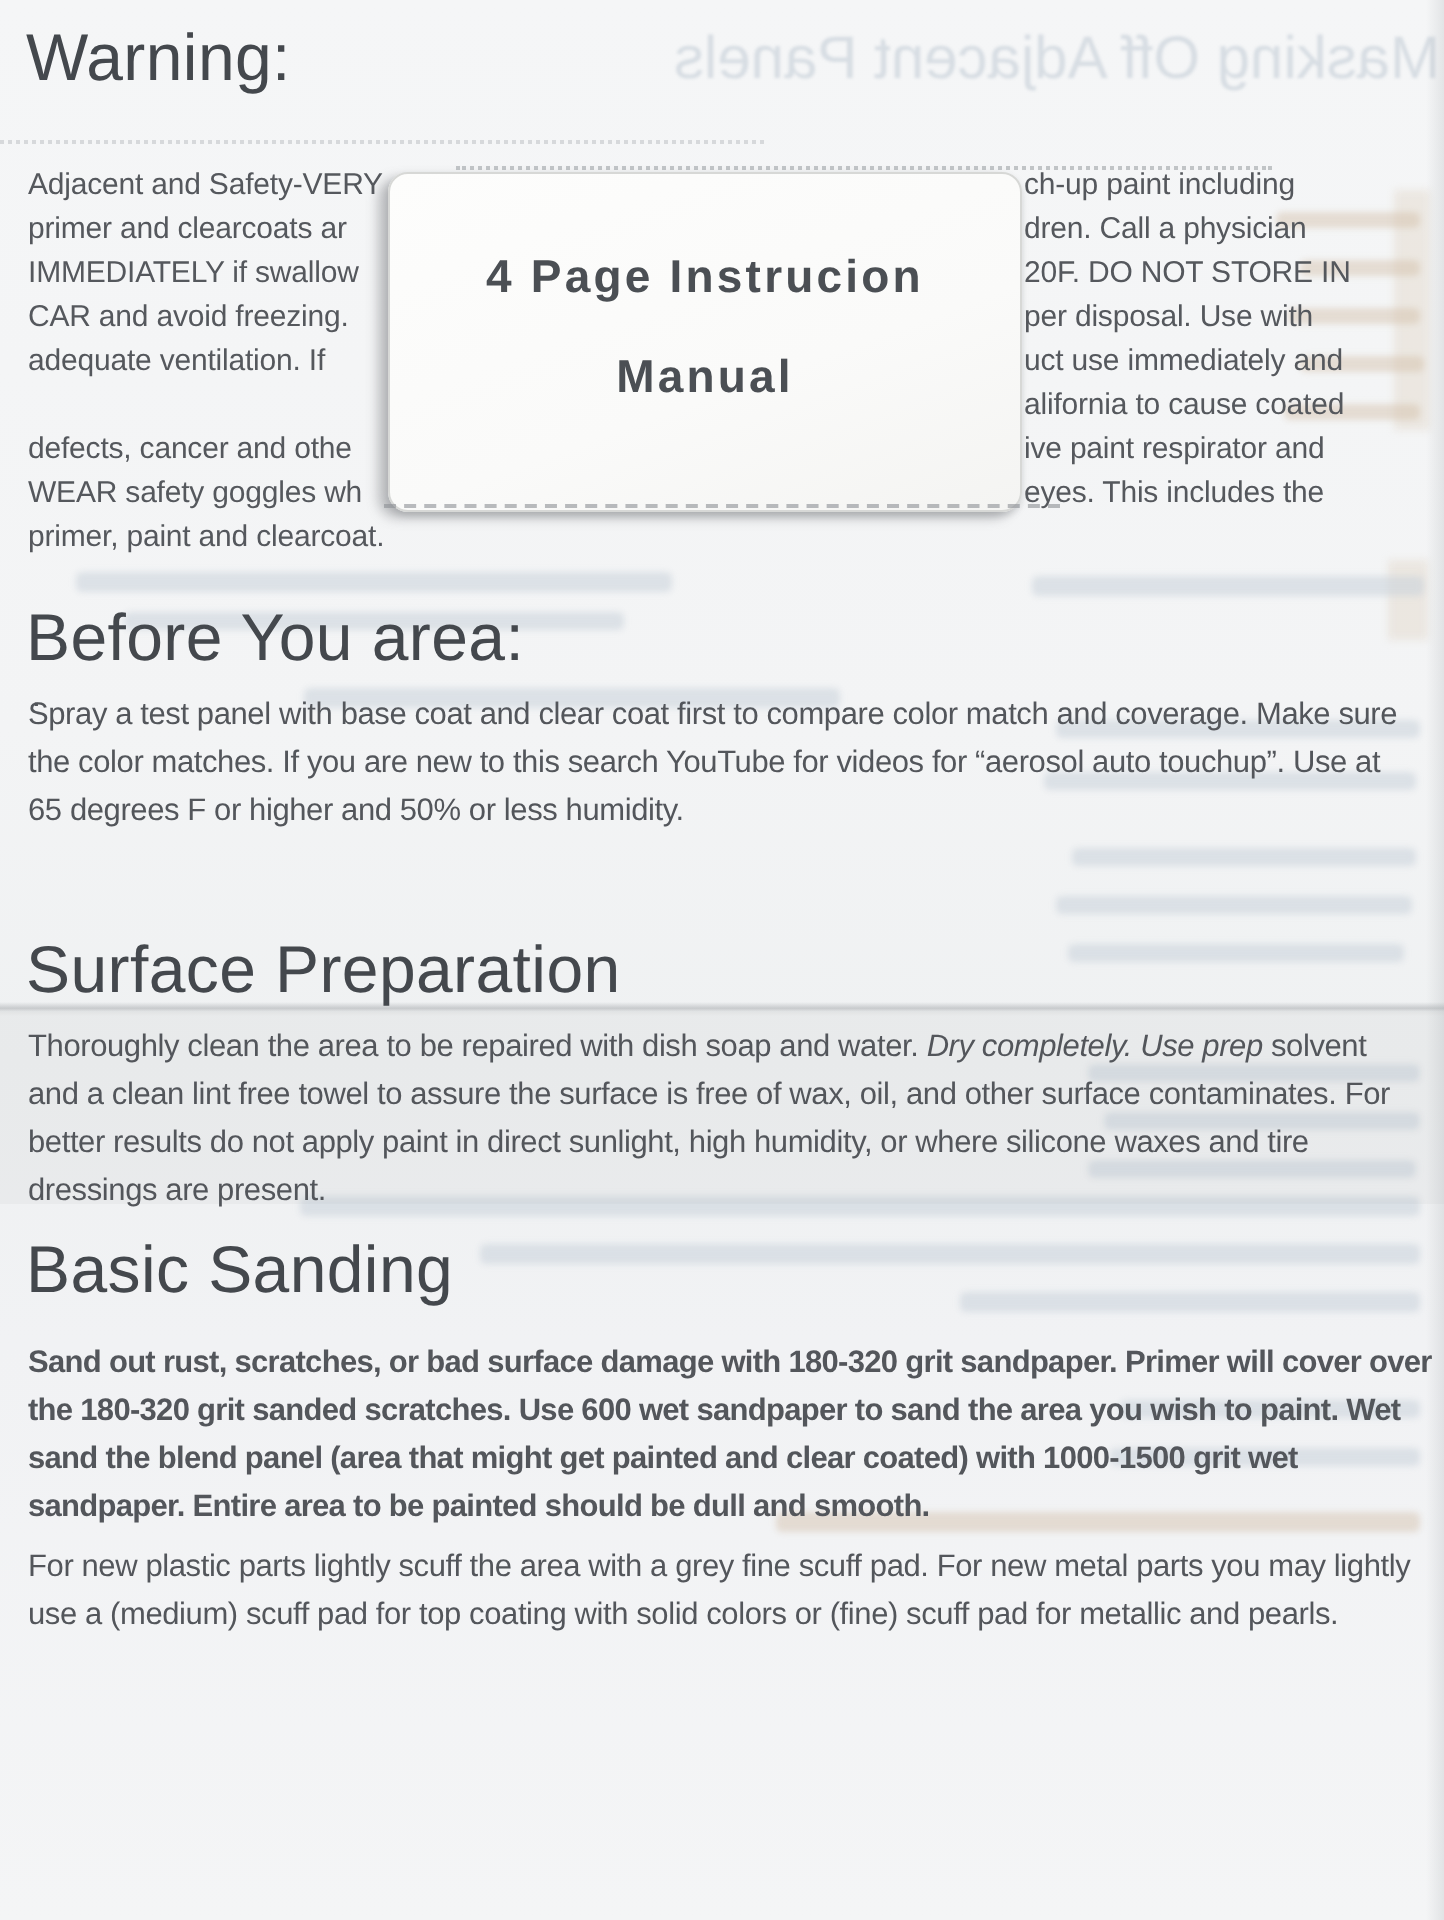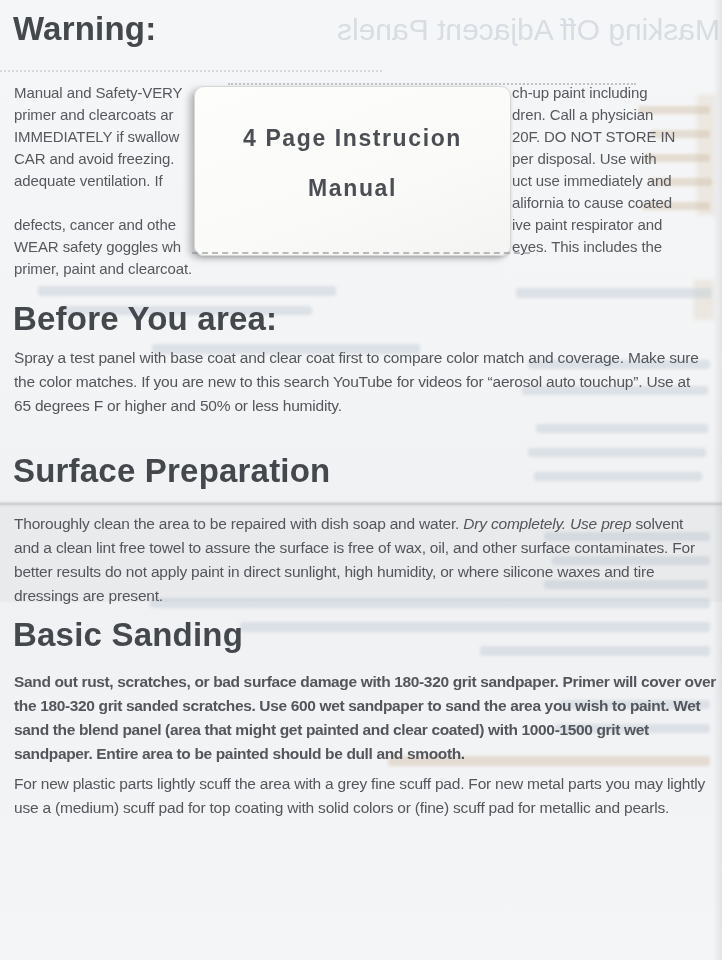--- a/index.html
+++ b/index.html
@@ -2,21 +2,21 @@
 <html><head>
 <meta charset="utf-8">
 <style>
   html,body{margin:0;padding:0;background:#888;}
   .page{
     position:relative;width:722px;height:960px;overflow:hidden;
     background:linear-gradient(180deg,#f5f6f7 0%,#f3f4f5 38%,#eff1f2 55%,#f1f2f4 70%,#f4f5f6 100%);
     font-family:"Liberation Sans",sans-serif;color:#54575c;
   }
   
-  .h1{position:absolute;left:13px;font-size:33px;font-weight:700;color:#44484d;letter-spacing:.2px;white-space:nowrap;}
+  .h1{position:absolute;left:13px;font-size:33px;font-weight:400;color:#44484d;letter-spacing:.2px;white-space:nowrap;}
   .body-par{position:absolute;left:14px;font-size:15.5px;line-height:24px;letter-spacing:-0.2px;color:#53565b;}
   .tight{letter-spacing:-0.35px;font-weight:bold;}
   .ital{font-style:italic;}
   
   .warning-lines{position:absolute;left:14px;top:84px;width:704px;font-size:15px;letter-spacing:-0.1px;color:#55585d;}
   .wline{position:relative;height:22px;white-space:nowrap;}
   .wl{position:absolute;left:0;top:0;}
   .wr{position:absolute;left:498px;top:0;}
   
   .sticker{
@@ -82,21 +82,21 @@
 
   <div class="crease-top"></div>
   <div class="crease-mid"></div>
   <div class="fold-shadow"></div>
   <div class="edge-right"></div>
 
   <div class="h1" style="top:10px;">Warning:</div>
 
   <div class="warning-lines">
     <div class="wline">
-      <span class="wl">Manual and Safety-VERY</span>
+      <span class="wl">Adjacent and Safety-VERY</span>
       <span class="wr">ch-up paint including</span>
     </div>
     <div class="wline">
       <span class="wl">primer and clearcoats ar</span>
       <span class="wr">dren. Call a physician</span>
     </div>
     <div class="wline">
       <span class="wl">IMMEDIATELY if swallow</span>
       <span class="wr">20F. DO NOT STORE IN</span>
     </div>
@@ -128,20 +128,20 @@
   <div class="perf-bottom"></div>
   <div class="sticker">
     <div class="sticker-l1">4 Page Instrucion</div>
     <div class="sticker-l2">Manual</div>
   </div>
 
   <div class="h1" style="top:300px;">Before You area:</div>
   <div class="stray">.</div>
   <div class="body-par" style="top:346px;width:692px;">Spray a test panel with base coat and clear coat first to compare color match and coverage. Make sure the color matches.  If you are new to this search YouTube for videos for “aerosol auto touchup”.  Use at 65 degrees F or higher and 50% or less humidity.</div>
 
-  <div class="h1" style="top:452px;text-align:center;">Surface Preparation</div>
+  <div class="h1" style="top:466px;text-align:center;">Surface Preparation</div>
   <div class="body-par" style="top:512px;width:696px;"><span>Thoroughly clean the area to be repaired with dish soap and water. </span><span class="ital">Dry completely. Use prep</span><span> solvent and a clean lint free towel to assure the surface is free of wax, oil, and other surface contaminates. For better results do not apply paint in direct sunlight, high humidity, or where silicone waxes and tire dressings are present.</span></div>
 
   <div class="h1" style="top:616px;">Basic Sanding</div>
   <div class="body-par tight" style="top:670px;width:702px;">Sand out rust, scratches, or bad surface damage with 180-320 grit sandpaper. Primer will cover over the 180-320 grit sanded scratches. Use 600 wet sandpaper to sand the area you wish to paint. Wet sand the blend panel (area that might get painted and clear coated) with 1000-1500 grit wet sandpaper. Entire area to be painted should be dull and smooth.</div>
   <div class="body-par" style="top:772px;width:694px;">For new plastic parts lightly scuff the area with a grey fine scuff pad. For new metal parts you may lightly use a (medium) scuff pad for top coating with solid colors or (fine) scuff pad for metallic and pearls.</div>
 
 </div>
 
 </body></html>

